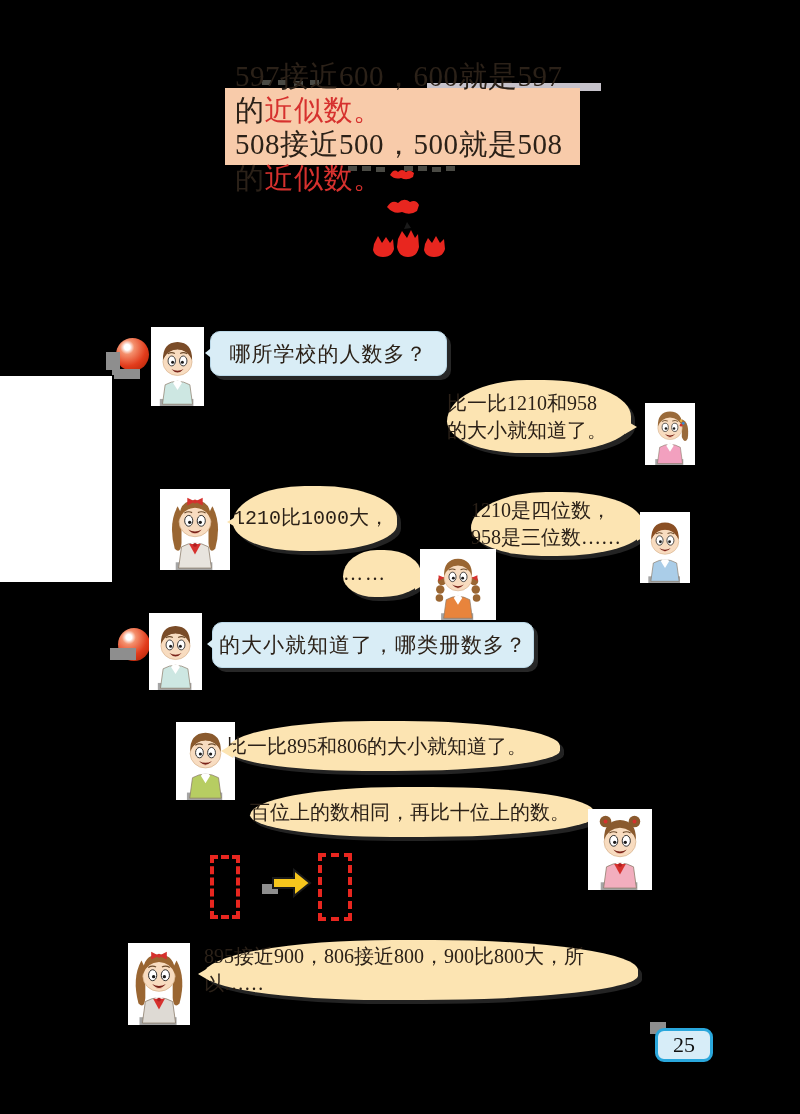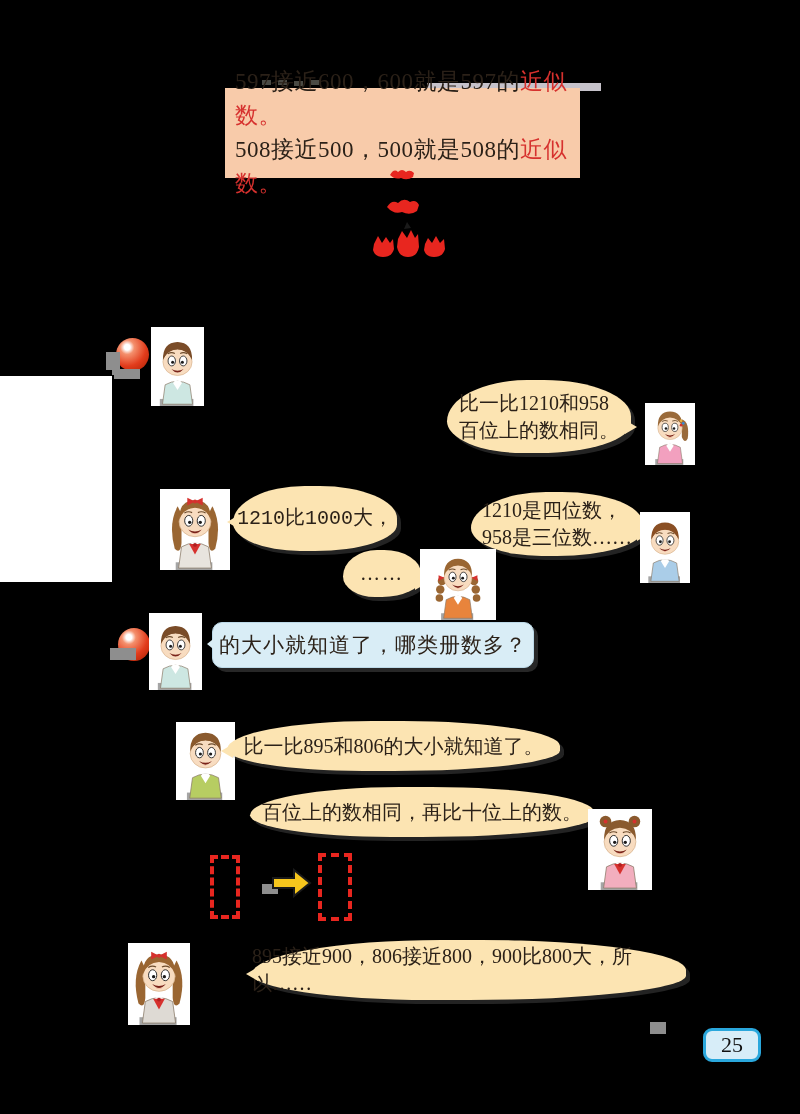--- a/index.html
+++ b/index.html
@@ -12,56 +12,56 @@
     font-family:"Liberation Serif","DejaVu Serif",serif;color:var(--ink);
   }
   .abs{position:absolute;}
   
   .white-strip{left:0;top:376px;width:112px;height:206px;background:#fff;}
   .gray-chip{background:#8e8e8e;}
   .top-strip{left:427px;top:83px;width:174px;height:8px;background:#c6c2ca;}
   .frag{background:#4a4a44;width:9px;height:5px;}
   
   .def-box{
-    left:225px;top:88px;width:355px;height:90px;background:var(--pink);
+    left:225px;top:88px;width:355px;height:77px;background:var(--pink);
     display:flex;flex-direction:column;justify-content:center;
     padding:0 0 0 10px;box-sizing:border-box;
-    font-size:23px;line-height:34px;letter-spacing:.5px;
+    font-size:29px;line-height:34px;letter-spacing:.5px;
   }
   .def-box .hl{color:var(--hl-red);}
   
   .bubble{display:flex;align-items:center;box-sizing:border-box;}
   .bubble.blue{
     background:var(--blue);border:1px solid #bcd9e8;border-radius:10px;
     justify-content:center;font-size:21px;letter-spacing:1px;
     box-shadow:4px 4px 0 rgba(130,130,130,.30);
   }
   .bubble.blue::before{
     content:"";position:absolute;left:-14px;top:13px;
     border:8px solid transparent;border-right:10px solid var(--blue);
   }
   .bubble.yellow{
-    background:var(--yellow);font-size:20px;justify-content:center;
+    background:var(--yellow);font-size:20px;
     border-radius:48% 52% 55% 45% / 62% 55% 45% 48%;
     box-shadow:4px 4px 0 rgba(140,140,140,.25);
   }
   .bubble .lines{text-align:left;line-height:27px;}
   .tail-l::before{content:"";position:absolute;left:-13px;top:45%;
     border:7px solid transparent;border-right:12px solid var(--yellow);}
   .tail-r::after{content:"";position:absolute;right:-13px;top:55%;
     border:7px solid transparent;border-left:12px solid var(--yellow);}
   .q1{left:210px;top:331px;width:237px;height:45px;}
   .y1{left:447px;top:380px;width:184px;height:73px;}
   .y2{left:233px;top:486px;width:164px;height:65px;font-size:19px;font-family:Liberation Mono, monospace;}
   .y3{left:471px;top:492px;width:172px;height:64px;font-size:19px;}
   .ydots{left:343px;top:550px;width:78px;height:47px;border-radius:50%;font-size:22px;letter-spacing:2px;}
   .q2{left:212px;top:622px;width:322px;height:46px;}
   .y4{left:227px;top:721px;width:333px;height:50px;font-size:19px;border-radius:28px/24px;}
   .y5{left:250px;top:787px;width:344px;height:50px;font-size:19px;border-radius:28px/24px;}
-  .y6{left:204px;top:940px;width:434px;height:60px;font-size:19px;border-radius:40% 60% 55% 45% / 70% 65% 40% 45%;margin-left:48px;}
+  .y6{left:204px;top:940px;width:434px;height:60px;font-size:19px;border-radius:40% 60% 55% 45% / 70% 65% 40% 45%;}
   
   .avatar{background:#fff;overflow:hidden;}
   .av1{left:151px;top:327px;width:53px;height:79px;}
   .av2{left:645px;top:403px;width:50px;height:62px;}
   .av3{left:160px;top:489px;width:70px;height:81px;}
   .av4{left:640px;top:512px;width:50px;height:71px;}
   .av5{left:420px;top:549px;width:76px;height:71px;}
   .av6{left:149px;top:613px;width:53px;height:77px;}
   .av7{left:176px;top:722px;width:59px;height:78px;}
   .av8{left:588px;top:809px;width:64px;height:81px;}
@@ -76,21 +76,21 @@
   
   .dash-box{border:4px dashed var(--red);background:transparent;}
   .db1{left:210px;top:855px;width:22px;height:56px;}
   .db2{left:318px;top:853px;width:26px;height:60px;}
   .arrow-wrap{left:272px;top:868px;width:40px;height:30px;}
   
   .page-num{
     left:655px;top:1028px;width:58px;height:34px;background:#d7edf8;
     border:3px solid var(--pgblue);border-radius:9px;box-sizing:border-box;
     display:flex;align-items:center;justify-content:center;
-    font-size:22px;color:#111;margin-left:48px;
+    font-size:22px;color:#111;
   }
   .frag-svg{display:block;}
 </style>
 </head>
 <body>
 
 <div id="stage">
 
   <div class="abs white-strip"></div>
   <div class="abs gray-chip" style="left:112px;top:361px;width:8px;height:14px;"></div>
@@ -160,25 +160,28 @@
         <path d="M46 30 Q42 13 30 12.5 L30 20 Q40 20 46 30 Z" fill="#7a4c28"></path>
         <ellipse cx="23.5" cy="33" rx="4.2" ry="5.6" fill="#fff" stroke="#2a2a2a" stroke-width="1"></ellipse>
         <ellipse cx="36.5" cy="33" rx="4.2" ry="5.6" fill="#fff" stroke="#2a2a2a" stroke-width="1"></ellipse>
         <circle cx="24.5" cy="34.5" r="1.7" fill="#1a1a1a"></circle>
         <circle cx="35.5" cy="34.5" r="1.7" fill="#1a1a1a"></circle>
         <path d="M19 25 Q23 22.5 27 24.5" stroke="#6b4a2a" stroke-width="1.2" fill="none"></path>
         <path d="M33 24.5 Q37 22.5 41 25" stroke="#6b4a2a" stroke-width="1.2" fill="none"></path>
         <path d="M23 42 Q30 50 37 42 Q30 46 23 42 Z" fill="#7a241a"></path>
         <path d="M26 45.5 Q30 48 34 45.5 Q30 47.5 26 45.5 Z" fill="#e86a5a"></path>
       </svg></div>
+  <div class="abs bubble blue q1">
+    <span>哪所学校的人数多？</span>
+  </div>
 
   <div class="abs bubble yellow y1 tail-r">
     <div class="lines">
       <div>比一比1210和958</div>
-      <div>百位上的数相同。</div>
+      <div>的大小就知道了。</div>
     </div>
   </div>
   <div class="abs avatar av2"><svg viewBox="0 0 60 84" width="100%" height="100%" preserveAspectRatio="xMidYMax meet">
         <rect x="10" y="76" width="38" height="8" fill="#a5a5a5"></rect>
         <path d="M46 22 Q57 26 54 48 Q50 56 46 46 Z" fill="#9a6a3a"></path>
         <path d="M13 82 L16 60 Q30 52 44 60 L47 82 Z" fill="#f2a0bf" stroke="#8a7a68" stroke-width="0.8"></path>
         <path d="M25 58 L30 66 L35 58 L33 55.5 L27 55.5 Z" fill="#ffffff"></path>
         <ellipse cx="30" cy="34" rx="16.5" ry="15.5" fill="#f8dcc0" stroke="#d8b48e" stroke-width="0.8"></ellipse>
         <path d="M13.5 32 Q13 12 30 11.5 Q47 12 46.5 32 Q42 20 30 19.5 Q18 20 13.5 32 Z" fill="#9a6a3a"></path>
         <circle cx="45" cy="24" r="1.8" fill="#e8b23a"></circle>

